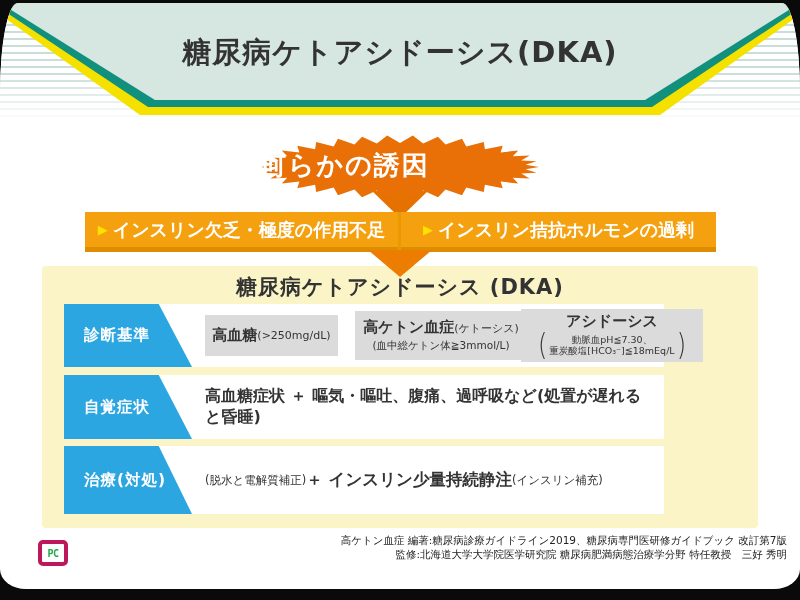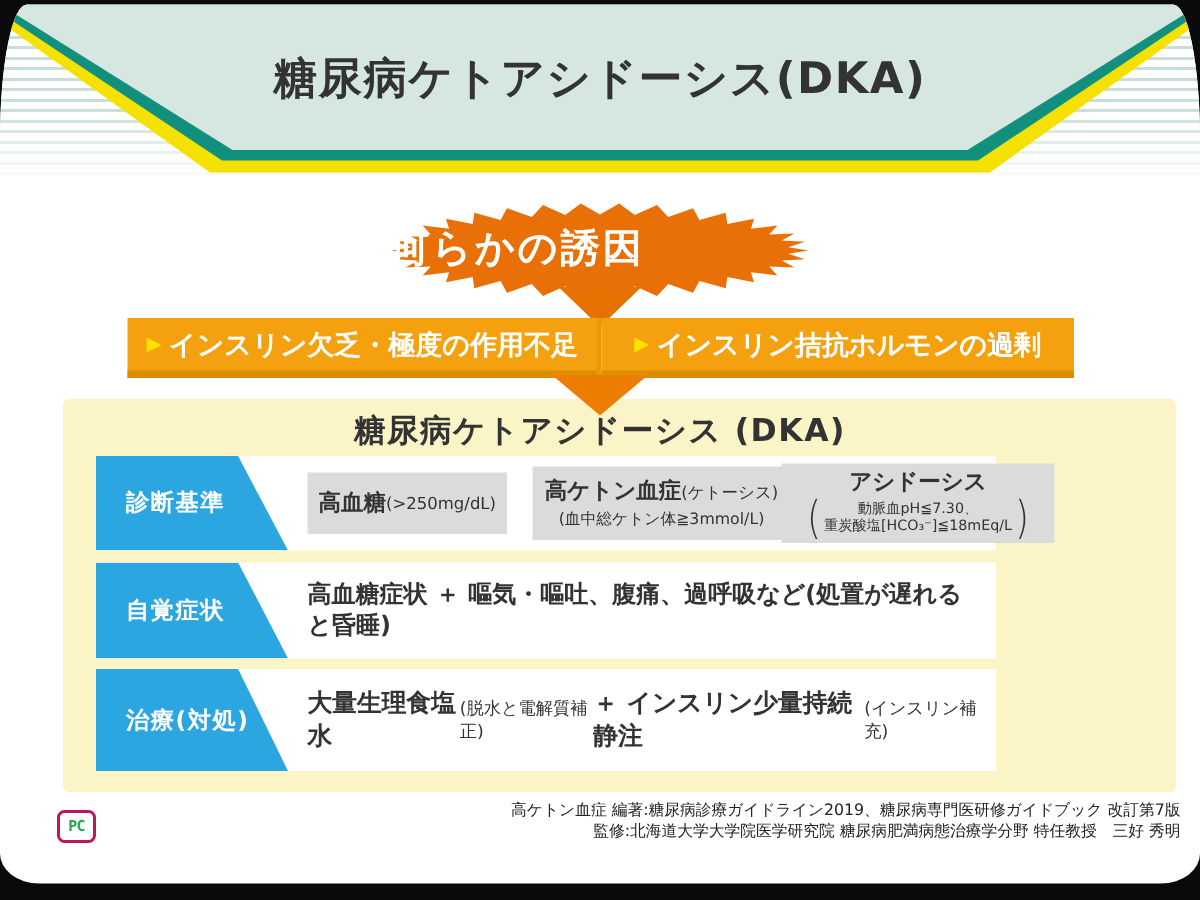--- a/index.html
+++ b/index.html
@@ -30,21 +30,21 @@
   .bar{position:relative;background:#F4A00F;border-bottom:5px solid #DE8C00;
        display:flex;align-items:center;justify-content:center;box-sizing:border-box;}
   .bar.left{width:313px;}
   .bar.right{width:315px;}
   .bar-divider{width:3px;background:#E89A00;}
   .bar .marker{color:#FFE100;font-size:13px;margin-right:5px;}
   .bar .bar-label{color:#fff;font-size:18px;font-weight:bold;letter-spacing:0px;white-space:nowrap;}
 
   
   .panel{position:absolute;left:42px;top:263px;width:716px;height:262px;
-         background:#FBF4C6;border-radius:4px;padding-left:26px;}
+         background:#FBF4C6;border-radius:4px;}
   .panel-title{position:absolute;left:0;top:7px;width:716px;text-align:center;
          font-size:21px;font-weight:bold;color:#333;letter-spacing:1px;}
   .row{position:absolute;left:22px;width:600px;background:#fff;}
   .row1{top:38px;height:63px;}
   .row2{top:109px;height:64px;}
   .row3{top:180px;height:68px;}
   .row-label{position:absolute;left:0;top:0;bottom:0;width:128px;background:#2CA6E0;
       clip-path:polygon(0 0,74% 0,100% 100%,0 100%);
       display:flex;align-items:center;}
   .row-label span{color:#fff;font-size:15.5px;font-weight:bold;padding-left:20px;letter-spacing:1px;}
@@ -64,21 +64,21 @@
   .g-lines{font-size:9.5px;line-height:11.5px;}
 
   .seg-big{font-size:16.5px;font-weight:bold;}
   .seg-small{font-size:11.5px;font-weight:normal;}
   .row2 .row-content{font-size:16px;font-weight:bold;}
 
   
   .credits{position:absolute;right:13px;top:531px;text-align:right;
       font-size:10.5px;line-height:13.5px;color:#222;}
   .pc-logo{position:absolute;left:38px;top:537px;width:22px;height:18px;
-      border:2px solid #be185d;border-radius:5px;color:#23A84C;
+      border:4px solid #be185d;border-radius:5px;color:#23A84C;
       font-size:10px;font-weight:bold;display:flex;align-items:center;justify-content:center;
       letter-spacing:-0.5px;font-family:"DejaVu Sans Mono",monospace;}
 </style>
 </head>
 <body>
 
 <div class="stage">
   <div class="page">
 
     <div class="banner">
@@ -151,21 +151,20 @@
           <span>自覚症状</span>
         </div>
         <div class="row-content">高血糖症状 ＋ 嘔気・嘔吐、腹痛、過呼吸など(処置が遅れると昏睡)</div>
       </div>
 
       <div class="row row3">
         <div class="row-label">
           <span>治療(対処)</span>
         </div>
         <div class="row-content">
-          <span class="seg-big">大量生理食塩水</span>
             <span class="seg-small">(脱水と電解質補正)</span>
             <span class="seg-big"> ＋ インスリン少量持続静注</span>
             <span class="seg-small">(インスリン補充)</span>
         </div>
       </div>
     </div>
 
     <div class="pc-logo">PC</div>
     <div class="credits">
       <div>高ケトン血症 編著:糖尿病診療ガイドライン2019、糖尿病専門医研修ガイドブック 改訂第7版</div>

